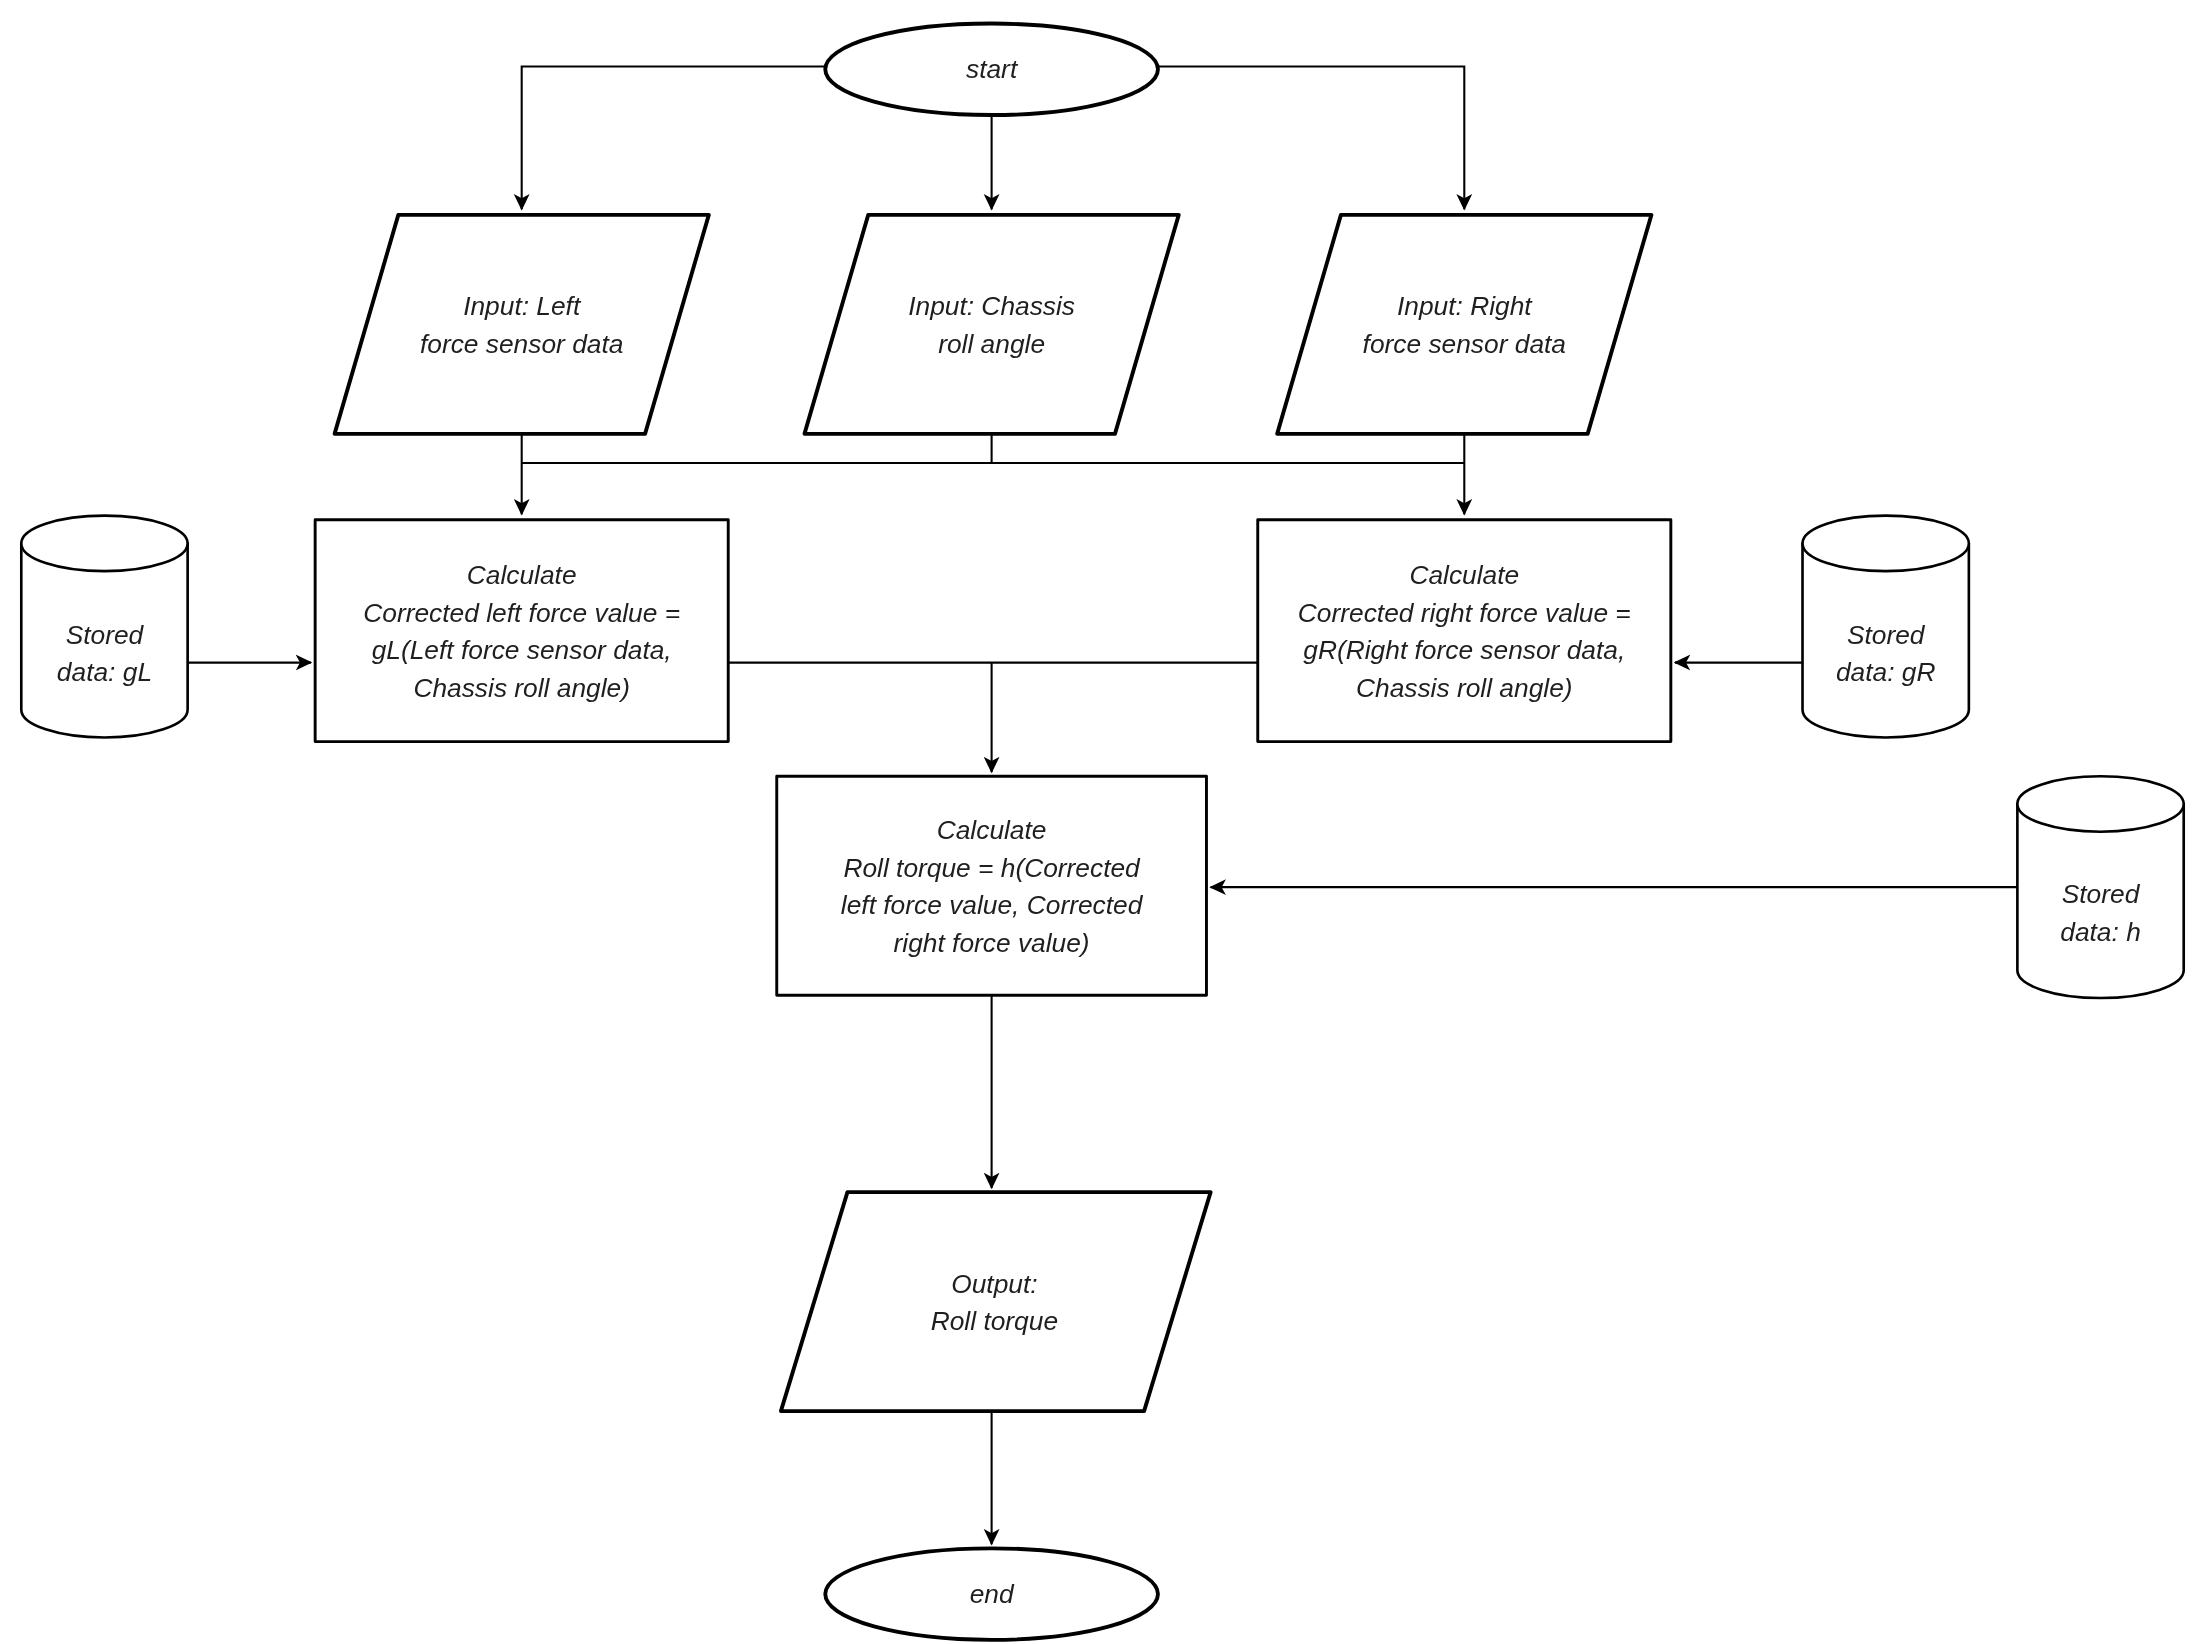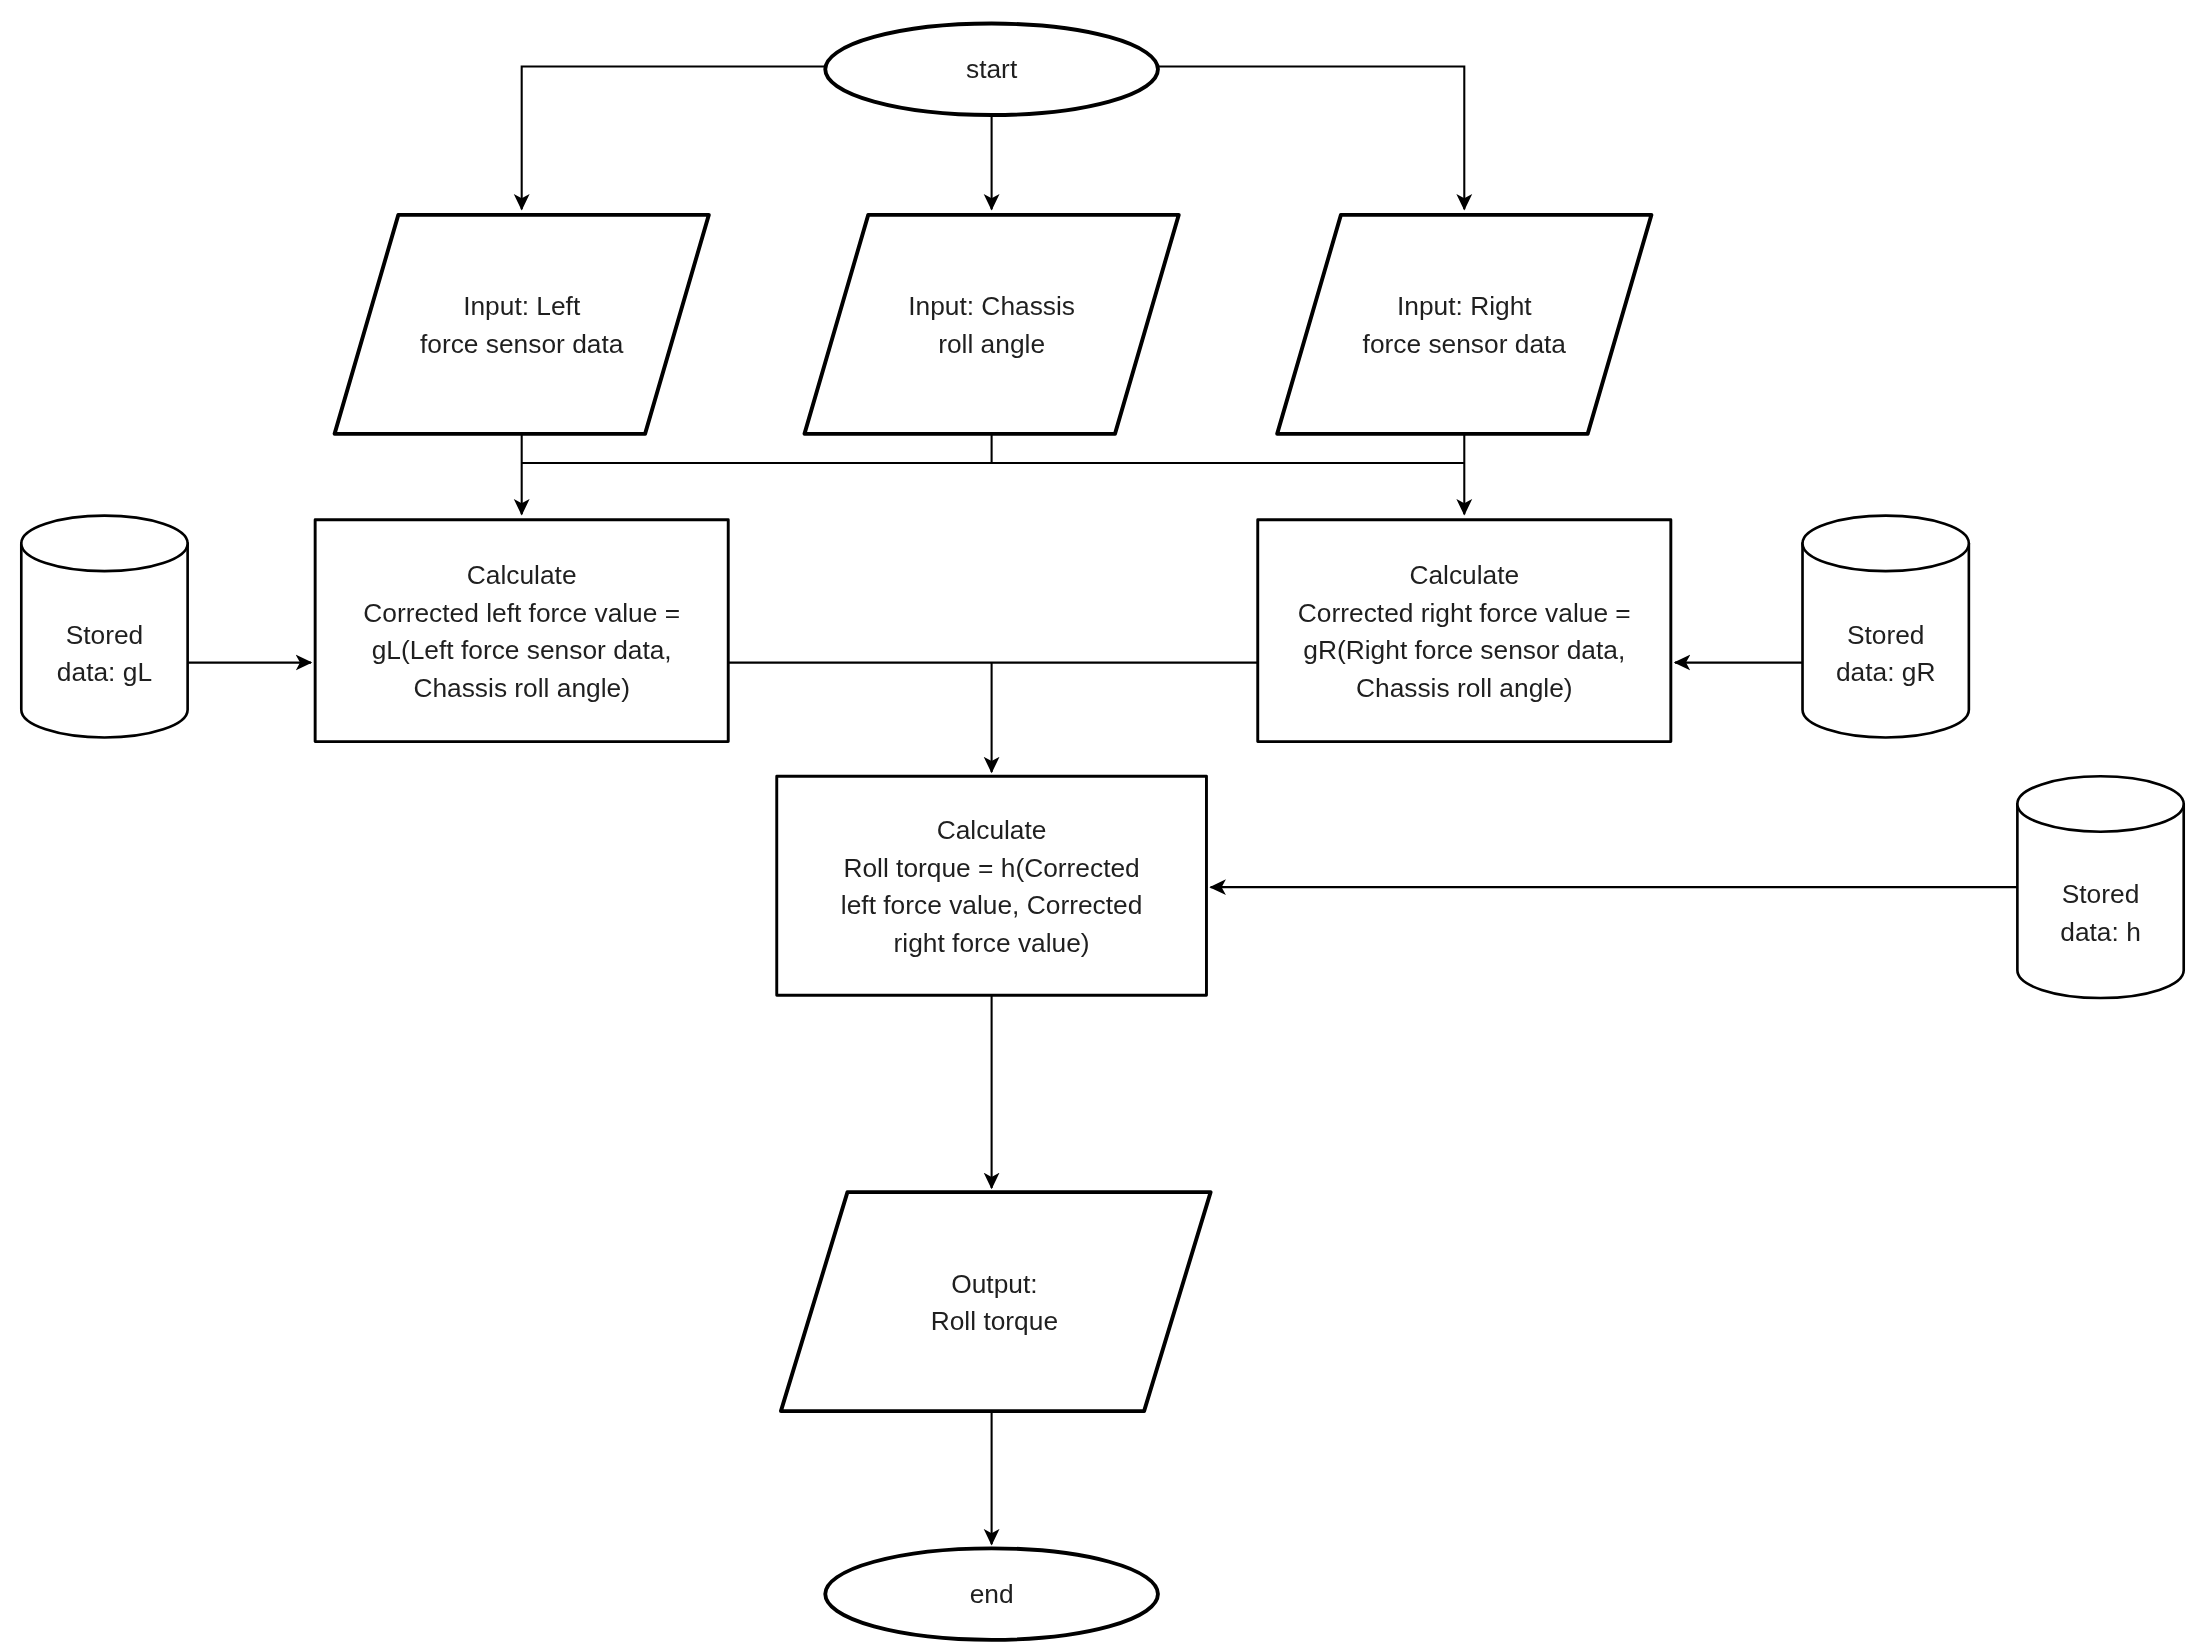--- a/index.html
+++ b/index.html
@@ -10,20 +10,21 @@
     height: 100%;
   }
   .page {
     width: 100vw;
     height: 74.59vw; 
     max-height: 100vh;
     display: flex;
     align-items: flex-start;
     justify-content: center;
     background: #ffffff;
+    font-style: italic;
   }
   svg.flowchart {
     width: 100%;
     height: 100%;
     display: block;
   }
   .shape {
     fill: #ffffff;
     stroke: #000000;
     stroke-linejoin: round;

